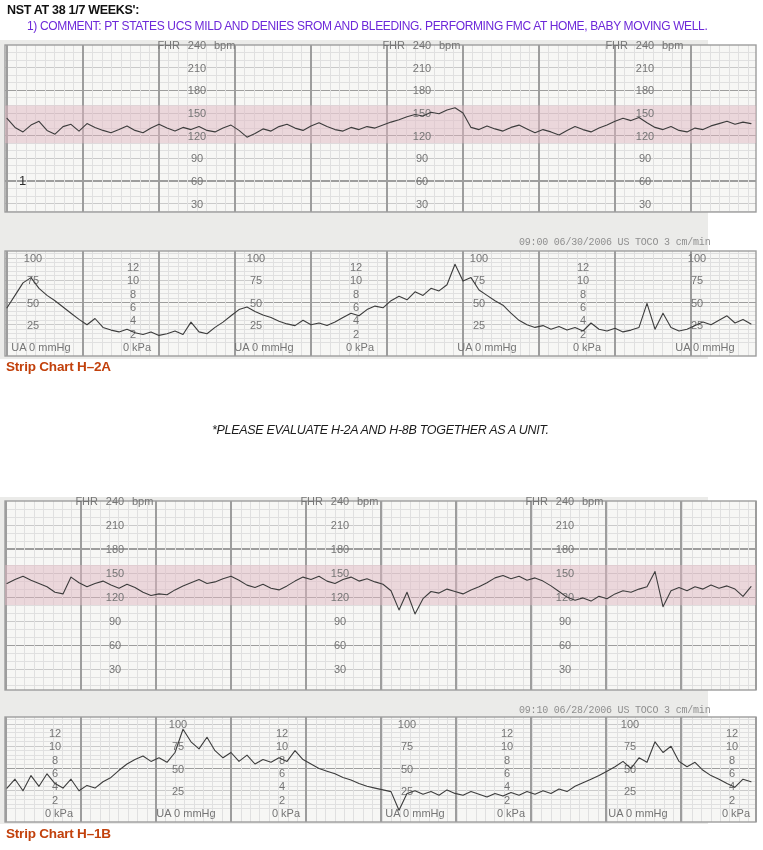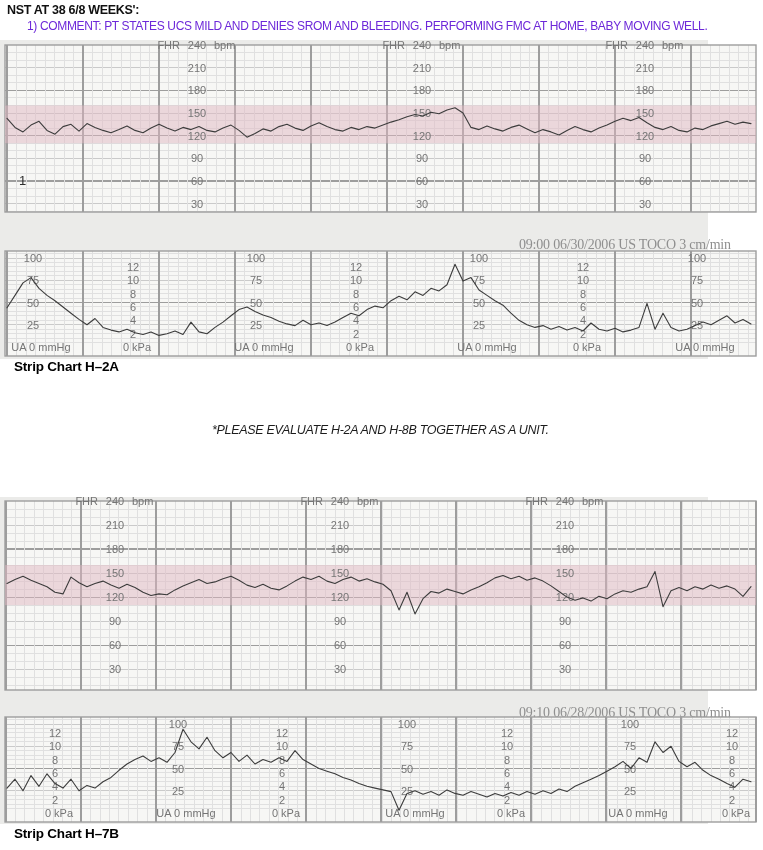--- a/index.html
+++ b/index.html
@@ -4,30 +4,30 @@
 <style>
   html,body{margin:0;padding:0;background:#ffffff;}
   body{width:763px;height:850px;position:relative;font-family:"Liberation Sans",sans-serif;overflow:hidden;}
   .hdr1{position:absolute;left:7px;top:3px;font-size:12.5px;font-weight:bold;color:#111;letter-spacing:-0.3px;white-space:nowrap;}
   .hdr2{position:absolute;left:7px;top:19px;font-size:12px;font-weight:400;color:#6d28d9;letter-spacing:-0.35px;white-space:nowrap;margin-left:20px;}
   .strip{position:absolute;left:0;width:708px;background:#ebebe9;}
   .strip-a{top:40px;height:319px;}
   .strip-b{top:497px;height:327px;}
   .chart{position:absolute;left:5px;}
   .chart svg{overflow:visible;display:block;}
-  .ts{position:absolute;left:519px;font-family:Liberation Serif, serif;font-size:14px;color:#8f8f8f;letter-spacing:-0.2px;white-space:nowrap;}
-  .strip-title{position:absolute;left:14px;font-size:13.5px;font-weight:bold;color:#000000;letter-spacing:-0.2px;white-space:nowrap;}
+  .ts{position:absolute;left:519px;font-family:Liberation Mono, monospace;font-size:10px;color:#8f8f8f;letter-spacing:-0.2px;white-space:nowrap;}
+  .strip-title{position:absolute;left:6px;font-size:13.5px;font-weight:bold;color:#c2410c;letter-spacing:-0.2px;white-space:nowrap;}
   .title-a{top:359px;}
   .title-b{top:826px;}
   .note{position:absolute;left:212px;top:423px;font-size:12.5px;font-style:italic;color:#1c1c1c;letter-spacing:-0.3px;white-space:nowrap;}
 </style>
 </head>
 <body>
 
-<div class="hdr1">NST AT 38 6/8 WEEKS':</div>
+<div class="hdr1">NST AT 38 1/7 WEEKS':</div>
 <div class="hdr2">1) COMMENT: PT STATES UCS MILD AND DENIES SROM AND BLEEDING. PERFORMING FMC AT HOME, BABY MOVING WELL.</div>
 
 <div class="strip strip-a">
   <div class="chart" style="top:5px">
       <svg id="fhrA" width="751" height="167">
         <rect x="0" y="0" width="751" height="167" fill="#f7f7f5"></rect>
         <line x1="0" y1="7.5565610859728505" x2="751" y2="7.5565610859728505" stroke="#e0e0e0" stroke-width="1" shape-rendering="crispEdges"></line>
         <line x1="0" y1="15.113122171945701" x2="751" y2="15.113122171945701" stroke="#e0e0e0" stroke-width="1" shape-rendering="crispEdges"></line>
         <line x1="0" y1="22.669683257918553" x2="751" y2="22.669683257918553" stroke="#cacaca" stroke-width="1" shape-rendering="crispEdges"></line>
         <line x1="0" y1="30.226244343891402" x2="751" y2="30.226244343891402" stroke="#e0e0e0" stroke-width="1" shape-rendering="crispEdges"></line>
@@ -648,13 +648,13 @@
         <text x="727" y="33.25" text-anchor="middle" font-size="11" fill="#757575" font-family="&quot;Liberation Sans&quot;,sans-serif">10</text>
         <text x="727" y="46.6" text-anchor="middle" font-size="11" fill="#757575" font-family="&quot;Liberation Sans&quot;,sans-serif">8</text>
         <text x="727" y="59.95" text-anchor="middle" font-size="11" fill="#757575" font-family="&quot;Liberation Sans&quot;,sans-serif">6</text>
         <text x="727" y="73.3" text-anchor="middle" font-size="11" fill="#757575" font-family="&quot;Liberation Sans&quot;,sans-serif">4</text>
         <text x="727" y="86.65" text-anchor="middle" font-size="11" fill="#757575" font-family="&quot;Liberation Sans&quot;,sans-serif">2</text>
         <text x="731" y="99.5" text-anchor="middle" font-size="11" fill="#757575" font-family="&quot;Liberation Sans&quot;,sans-serif">0 kPa</text>
         <polyline points="2.0,71.1 10.0,62.2 18.0,73.8 26.0,58.6 34.0,69.3 42.0,56.8 50.0,66.6 58.0,71.1 66.0,62.2 74.0,73.8 82.0,68.4 90.0,71.1 98.0,64.8 106.0,60.4 114.0,53.3 122.0,47.0 130.0,42.6 138.0,39.0 146.0,44.4 154.0,40.8 162.0,45.3 170.0,35.5 178.0,12.3 186.0,24.8 194.0,31.9 202.0,20.3 210.0,33.7 218.0,40.8 226.0,35.5 234.0,44.4 242.0,38.1 250.0,47.0 258.0,42.6 266.0,45.3 274.0,40.8 282.0,44.4 290.0,33.7 298.0,42.6 306.0,47.0 314.0,51.5 322.0,54.2 330.0,56.8 338.0,60.4 346.0,63.1 354.0,66.6 362.0,69.3 370.0,71.1 378.0,72.9 386.0,74.6 394.0,93.3 402.0,76.4 410.0,73.8 418.0,77.3 426.0,74.6 434.0,78.2 442.0,72.9 450.0,76.4 458.0,78.2 466.0,74.6 474.0,77.3 482.0,80.0 490.0,76.4 498.0,79.1 506.0,75.5 514.0,78.2 522.0,74.6 530.0,77.3 538.0,73.8 546.0,76.4 554.0,72.0 562.0,74.6 570.0,69.3 578.0,65.7 586.0,62.2 594.0,58.6 602.0,54.2 610.0,49.7 618.0,44.4 626.0,51.5 634.0,40.8 642.0,45.3 650.0,24.8 658.0,35.5 666.0,29.3 674.0,44.4 682.0,49.7 690.0,45.3 698.0,53.3 706.0,58.6 714.0,62.2 722.0,66.6 730.0,70.2 738.0,62.2 746.0,64.8" fill="none" stroke="#3c3c3c" stroke-width="1.1" stroke-linejoin="round" stroke-linecap="round"></polyline>
       </svg>
     </div>
 </div>
-<div class="strip-title title-b">Strip Chart H–7B</div>
+<div class="strip-title title-b">Strip Chart H–1B</div>
 
 </body></html>

